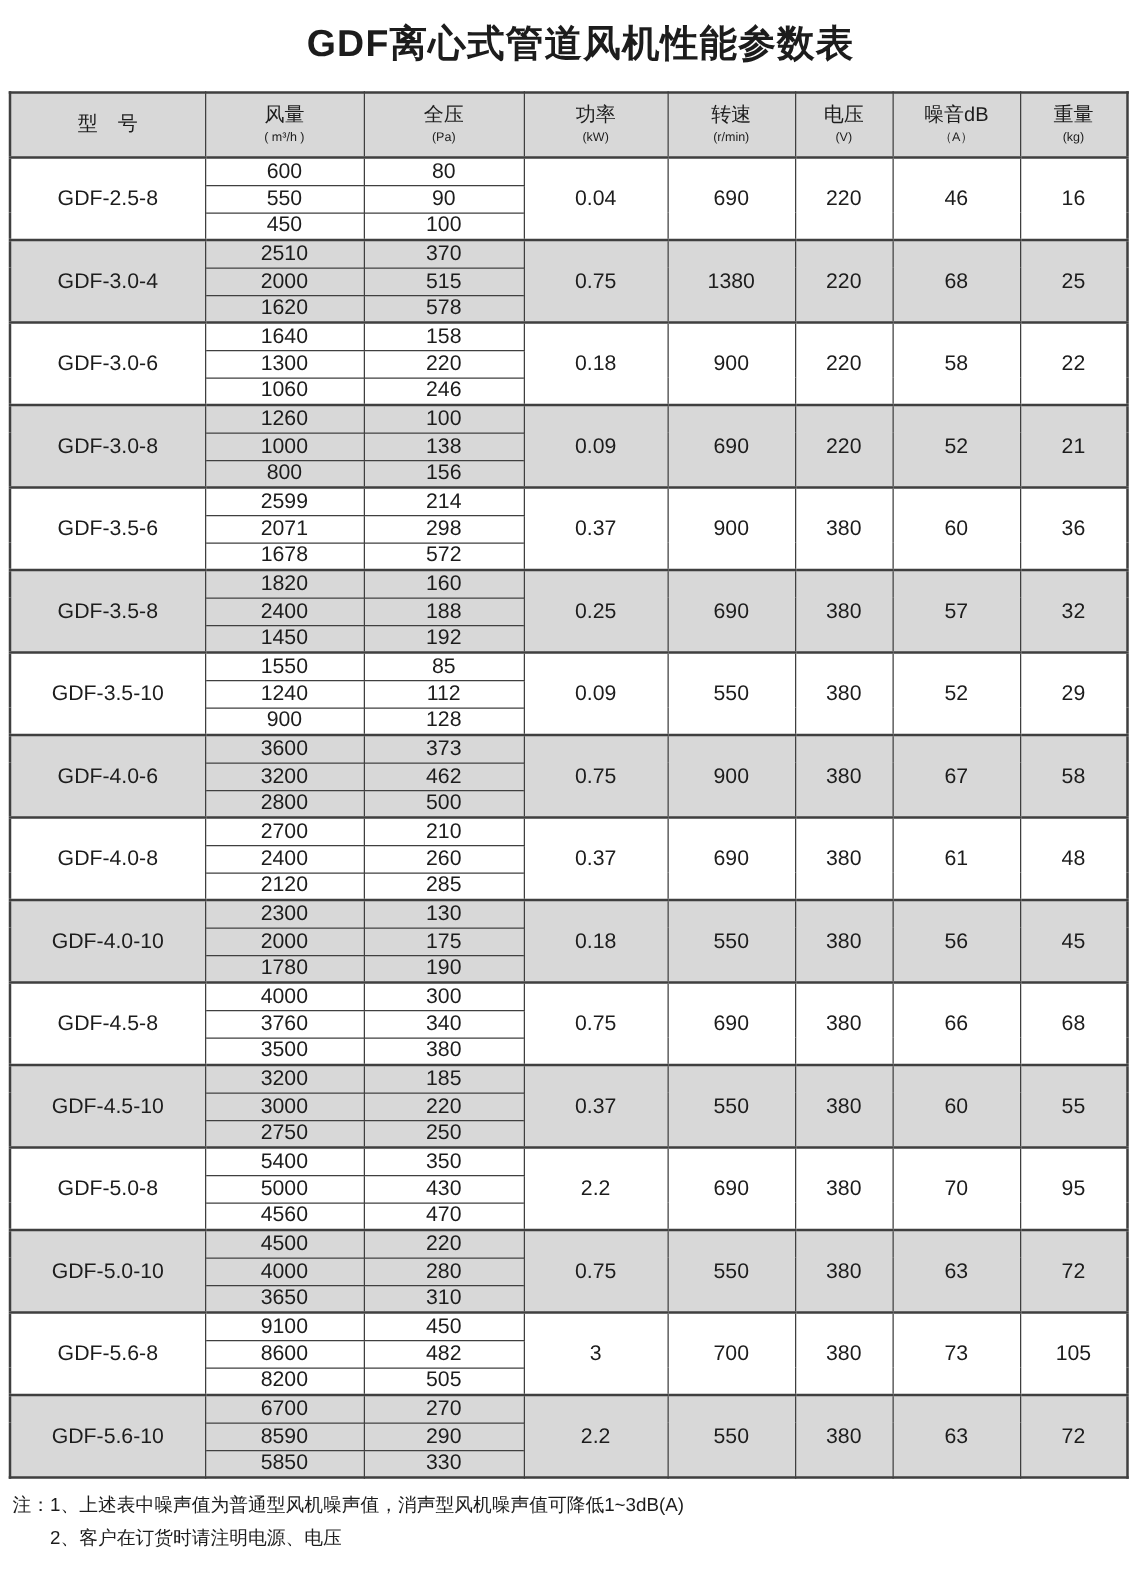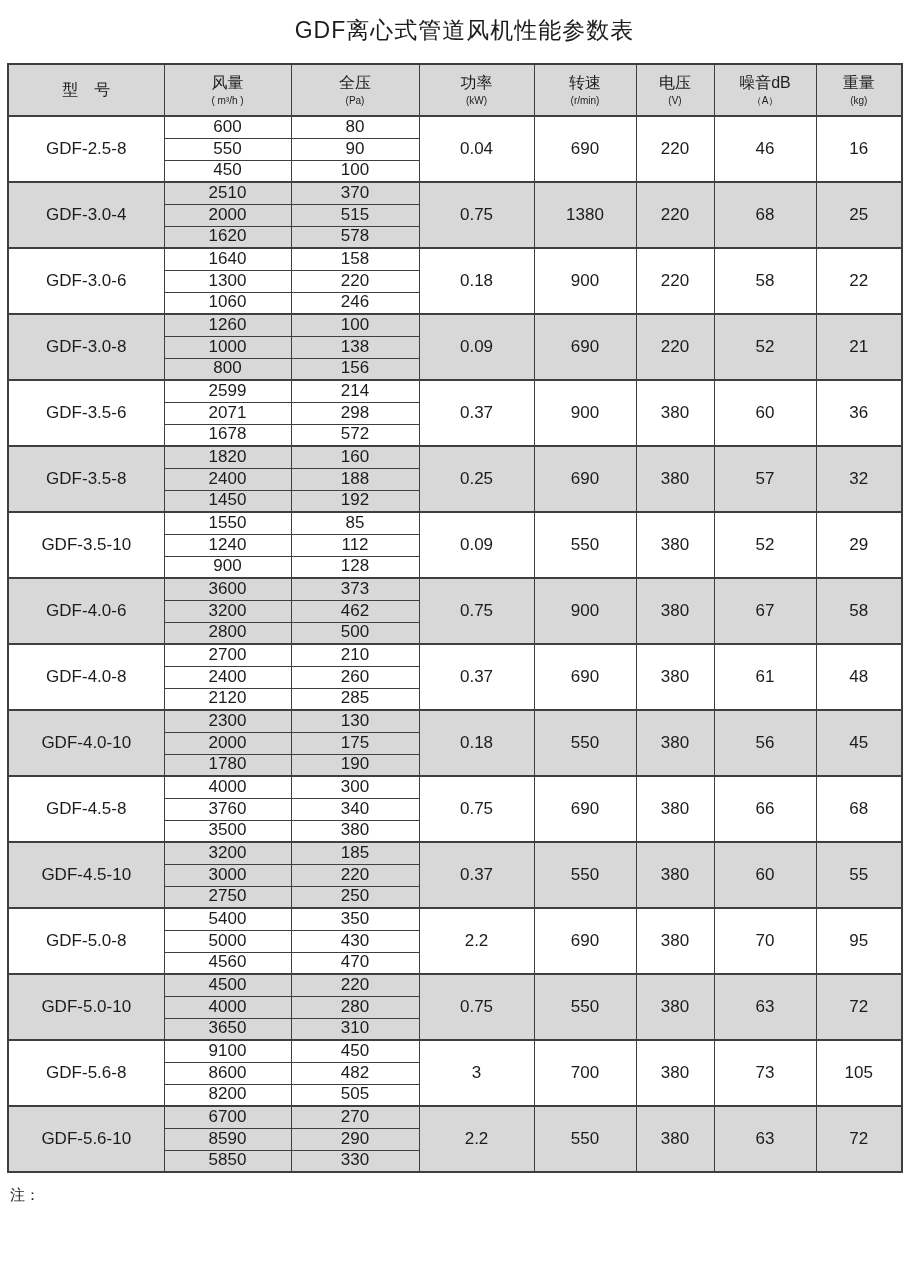--- a/index.html
+++ b/index.html
@@ -5,22 +5,22 @@
   * { margin:0; padding:0; box-sizing:border-box; }
   html,body { width:910px; background:#ffffff; }
   body {
     height:1262px;
     font-family:"Liberation Sans","DejaVu Sans",sans-serif;
     color:#1c1c1c;
     overflow:hidden;
   }
   .title {
     text-align:center;
-    font-size:23px;
-    font-weight:normal;
+    font-size:30px;
+    font-weight:bold;
     letter-spacing:1px;
     padding-top:15px;
     padding-left:19px;
   }
   table.spec {
     border-collapse:collapse;
     table-layout:fixed;
     width:894px;
     margin:17px auto 0 auto;
     border:2px solid #3f3f3f;
@@ -409,13 +409,17 @@
   </tr>
   <tr class="shade">
     <td>5850</td>
     <td>330</td>
   </tr>
 </tbody>
 </table>
 
 <div class="notes">
   <span class="prefix">注：</span>
+  <div>
+    <div>1、上述表中噪声值为普通型风机噪声值，消声型风机噪声值可降低1~3dB(A)</div>
+    <div>2、客户在订货时请注明电源、电压</div>
+  </div>
 </div>
 
 </body></html>

